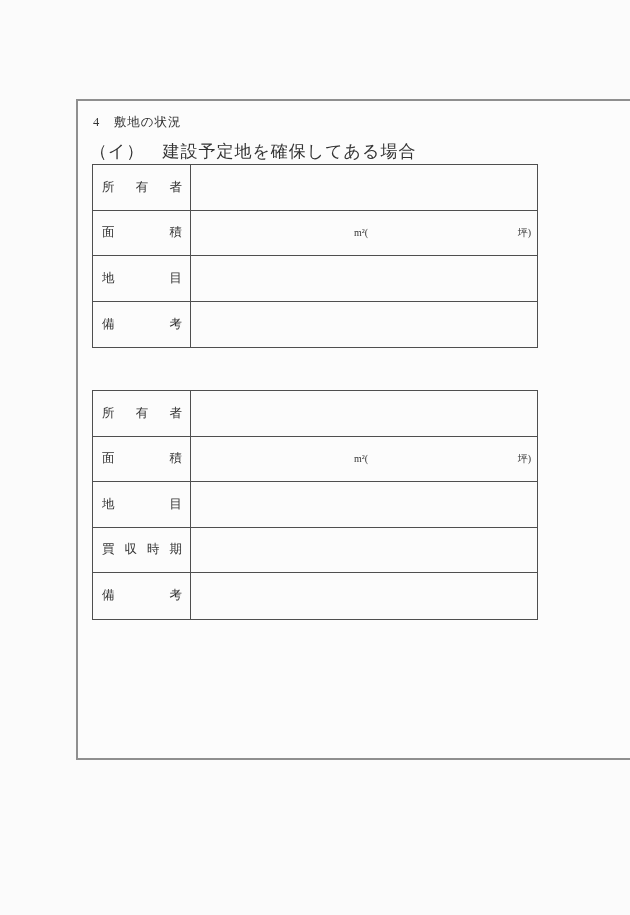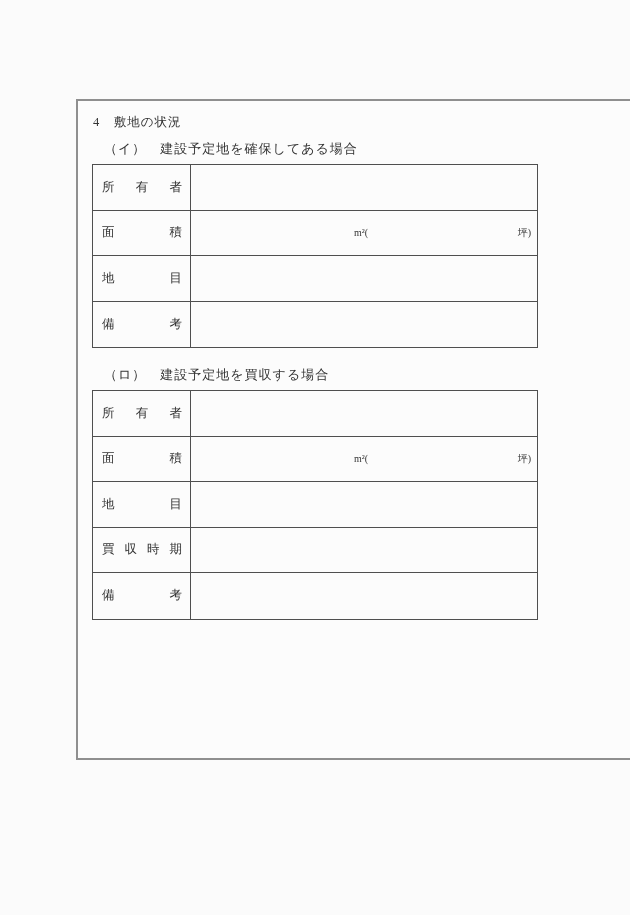--- a/index.html
+++ b/index.html
@@ -24,22 +24,22 @@
   }
   .section-title{
     position:absolute;
     left:15px; top:13px;
     font-size:12.5px;
     letter-spacing:1px;
     white-space:pre;
   }
   .subsection-heading{
     position:absolute;
-    left:26px;
-    font-size:13px;
+    left:12px;
+    font-size:17px;
     letter-spacing:1px;
     white-space:pre;
   }
   .heading-1{top:39px;}
   .heading-2{top:265px;}
   .form-table{
     position:absolute;
     left:14px;
     width:446px;
     border:1px solid var(--line);
@@ -108,21 +108,20 @@
       </div>
       <div class="form-row">
         <div class="label-cell">
           <span>備</span>
           <span>考</span>
         </div>
         <div class="value-cell"></div>
       </div>
     </div>
 
-  <div class="subsection-heading heading-2">（ロ）　建設予定地を買収する場合</div>
 
   <div class="form-table table-2">
       <div class="form-row">
         <div class="label-cell">
           <span>所</span>
           <span>有</span>
           <span>者</span>
         </div>
         <div class="value-cell"></div>
       </div>

